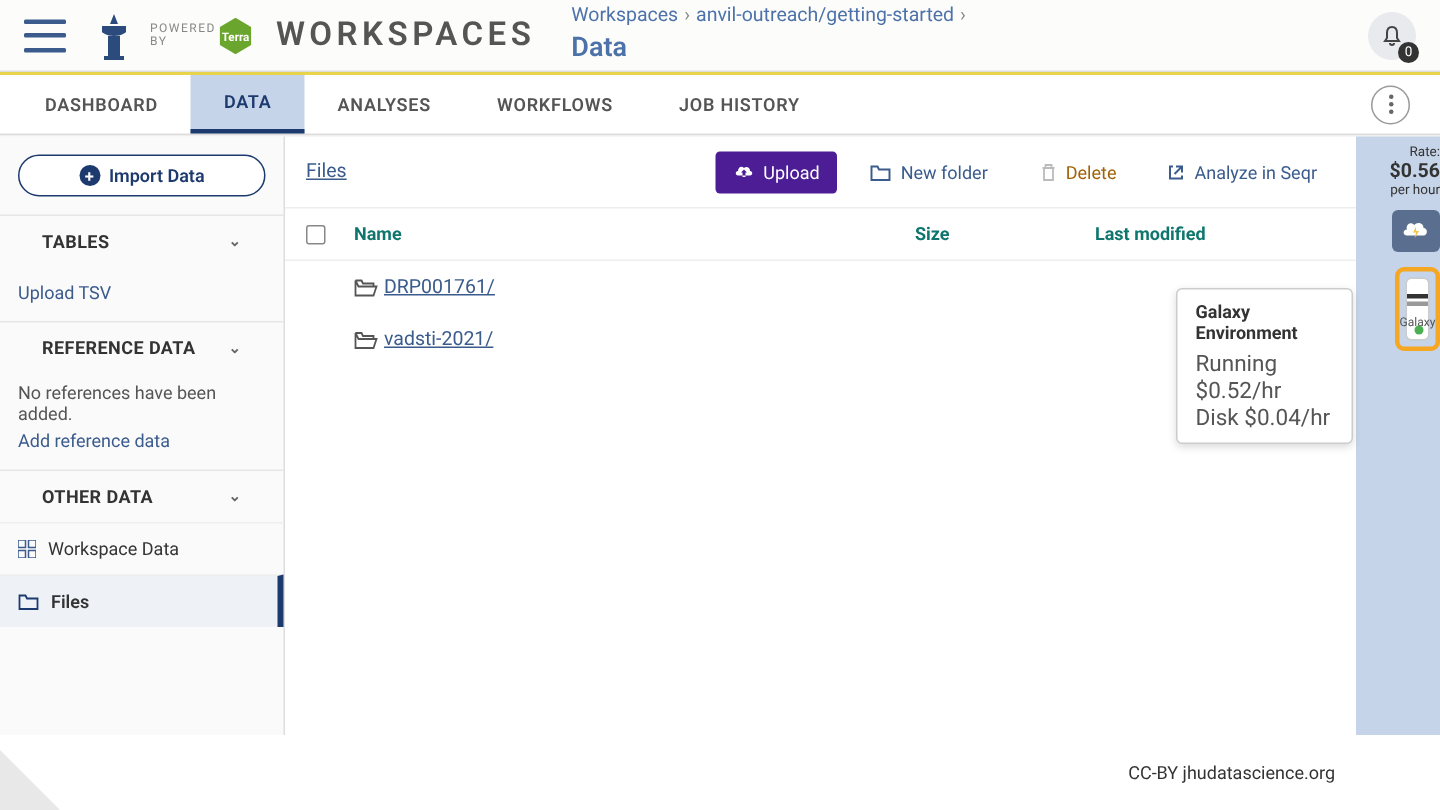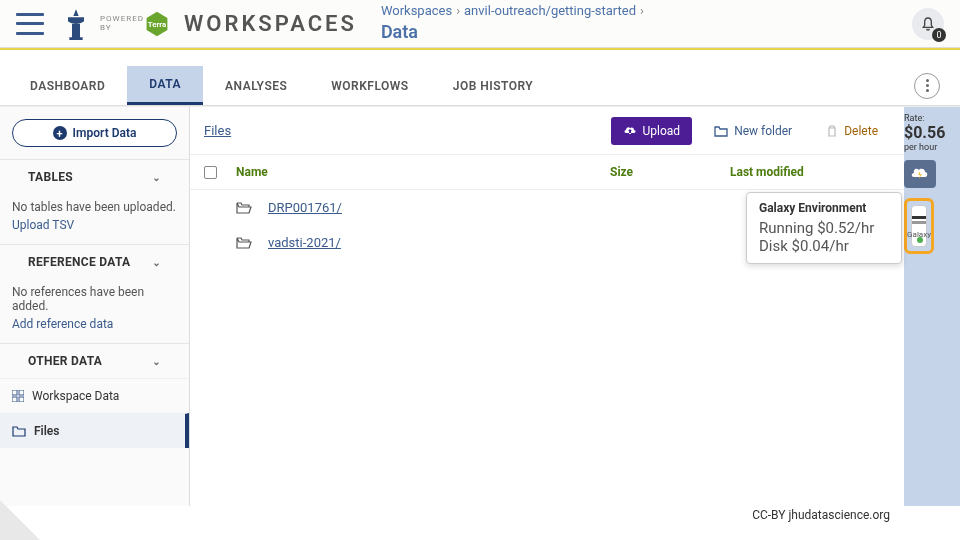--- a/index.html
+++ b/index.html
@@ -17,21 +17,21 @@
   .breadcrumb .crumb-link { color: #4d72aa; cursor: pointer; }
   .breadcrumb .sep { color: #888; margin: 0 4px; }
   .breadcrumb .current { font-size: 18px; font-weight: 600; color: #4d72aa; display: block; }
   .topbar-spacer { flex: 1; }
   .bell-wrap { position: relative; width: 32px; height: 32px; border-radius: 50%; background: #e9eaed; display: flex; align-items: center; justify-content: center; cursor: pointer; }
   .bell-wrap .badge { position: absolute; right: -2px; bottom: -2px; width: 14px; height: 14px; border-radius: 50%; background: #333; color: #fff; font-size: 9px; display: flex; align-items: center; justify-content: center; }
   
   .yellow-divider { height: 2px; background: #e8d44a; }
 
   
-  .tabs { display: flex; align-items: center; height: 40px; border-bottom: 1px solid #ddd; padding: 0 8px; margin-top: 16px; }
+  .tabs { display: flex; align-items: center; height: 40px; border-bottom: 1px solid #ddd; padding: 0 8px; }
   .tab { padding: 0 22px; height: 100%; display: flex; align-items: center; font-size: 12px; font-weight: 600; letter-spacing: 0.5px; color: #555; cursor: pointer; }
   .tab.active { background: #c5d4e8; color: #1d3a6e; border-bottom: 3px solid #1d3a6e; }
   .tabs-spacer { flex: 1; }
   .tabs-menu { width: 26px; height: 26px; border: 1.5px solid #999; border-radius: 50%; display: flex; align-items: center; justify-content: center; cursor: pointer; margin-right: 12px; }
   .vdots { display: flex; flex-direction: column; gap: 2px; }
   .vdots i { width: 3px; height: 3px; background: #666; border-radius: 50%; }
 
   
   .body { display: grid; grid-template-columns: 190px 1fr 56px; height: calc(100% - 140px); border-top: 1px solid #eee; }
 
@@ -49,37 +49,37 @@
   
   .main { display: flex; flex-direction: column; }
   .toolbar { display: flex; align-items: center; height: 48px; padding: 0 14px; gap: 10px; border-bottom: 1px solid #eee; }
   .files-link { color: #3a5b8c; font-size: 13px; text-decoration: underline; cursor: pointer; }
   .toolbar-spacer { flex: 1; }
   .btn { height: 28px; padding: 0 12px; border-radius: 3px; font-size: 12px; display: flex; align-items: center; gap: 6px; cursor: pointer; }
   .btn-primary { background: #4c1d95; color: #fff; }
   .btn-link { color: #3a5b8c; }
   .btn-disabled { color: #a16207; cursor: default; }
   
-  .file-head { display: grid; grid-template-columns: 32px 1fr 120px 160px; padding: 10px 14px; font-size: 12px; font-weight: 700; color: #4d7c0f; border-bottom: 1px solid #eee; align-items: center; }
+  .file-head { display: grid; grid-template-columns: 32px 1fr 120px 160px; padding: 10px 14px; font-size: 12px; font-weight: 700; color: #0f766e; border-bottom: 1px solid #eee; align-items: center; }
   .file-row { display: grid; grid-template-columns: 32px 1fr 120px 160px; padding: 10px 14px; font-size: 13px; align-items: center; }
-  .file-name { color: #3a5b8c; text-decoration: underline; display: flex; align-items: center; gap: 16px; cursor: pointer; }
+  .file-name { color: #3a5b8c; text-decoration: underline; display: flex; align-items: center; gap: 4px; cursor: pointer; }
   .checkbox { width: 13px; height: 13px; border: 1.5px solid #888; border-radius: 2px; cursor: pointer; }
 
   
-  .right { background: #c5d4e8; display: flex; flex-direction: column; align-items: flex-start; padding-top: 6px; font-size: 10px; color: #333; text-align: center; position: relative; }
+  .right { background: #c5d4e8; display: flex; flex-direction: column; align-items: flex-end; padding-top: 6px; font-size: 10px; color: #333; text-align: center; position: relative; }
   .rate-label { font-size: 9px; }
-  .rate-val { font-size: 16px; font-weight: 700; }
+  .rate-val { font-size: 13px; font-weight: 700; }
   .per { font-size: 9px; margin-bottom: 8px; }
   .cloud-btn { width: 32px; height: 28px; background: #5a6f8f; border-radius: 4px; display: flex; align-items: center; justify-content: center; margin-bottom: 10px; cursor: pointer; }
   .galaxy-btn-wrap { border: 3px solid #f5a623; border-radius: 6px; padding: 4px; }
   .galaxy-btn { width: 16px; height: 42px; background: #fff; border: 1px solid #ccc; border-radius: 4px; display: flex; flex-direction: column; align-items: center; justify-content: center; cursor: pointer; font-size: 8px; color: #555; gap: 2px; position: relative; }
   .galaxy-btn .dot { position: absolute; right: 3px; bottom: 3px; width: 6px; height: 6px; background: #4caf50; border-radius: 50%; }
   
   
-  .tooltip { position: absolute; right: 58px; top: 192px; background: #fff; border: 1px solid #ccc; border-radius: 4px; padding: 8px 12px; font-size: 12px; box-shadow: 0 2px 6px rgba(0,0,0,0.15); width: 156px; }
+  .tooltip { position: absolute; right: 58px; top: 192px; background: #fff; border: 1px solid #ccc; border-radius: 4px; padding: 8px 12px; font-size: 12px; box-shadow: 0 2px 6px rgba(0,0,0,0.15); width: 118px; }
   .tooltip .tt-title { font-weight: 700; margin-bottom: 4px; }
   .tooltip .tt-line { font-size: 15px; color: #555; }
 
   
   .footer { position: absolute; bottom: 18px; right: 70px; font-size: 12px; color: #333; }
   .corner-tri { position: absolute; left: 0; bottom: 0; width: 0; height: 0; border-left: 40px solid transparent; border-bottom: 40px solid #e8e8e8; transform: scaleX(-1); }
 </style>
 </head>
 <body>
 
@@ -134,21 +134,20 @@
   <div class="left">
     <div class="import-btn">
       <span class="plus">+</span>
       <span>Import Data</span>
     </div>
     <div class="section-head">
       <span>TABLES</span>
       <span class="chev">⌄</span>
     </div>
     <div class="section-body">
-      <div>No tables have been uploaded.</div>
       <div class="link-blue" style="margin-top:4px;">Upload TSV</div>
     </div>
     <div class="section-head">
       <span>REFERENCE DATA</span>
       <span class="chev">⌄</span>
     </div>
     <div class="section-body">
       <div>No references have been added.</div>
       <div class="link-blue" style="margin-top:4px;">Add reference data</div>
     </div>
@@ -187,20 +186,26 @@
         <svg width="14" height="12" viewBox="0 0 14 12">
             <path fill="none" stroke="#3a5b8c" stroke-width="1.3" d="M1 2 L5 2 L6 4 L13 4 L13 11 L1 11 Z"></path>
           </svg>
         <span>New folder</span>
       </div>
       <div class="btn btn-disabled">
         <svg width="12" height="12" viewBox="0 0 12 12">
             <path fill="none" stroke="#bbb" stroke-width="1.2" d="M2 3 L10 3 M4 3 L4 1 L8 1 L8 3 M3 3 L3 11 L9 11 L9 3"></path>
           </svg>
         <span>Delete</span>
+      </div>
+      <div class="btn btn-link">
+        <svg width="12" height="12" viewBox="0 0 12 12">
+            <path fill="none" stroke="#3a5b8c" stroke-width="1.3" d="M4 2 L2 2 L2 10 L10 10 L10 8 M6 2 L10 2 L10 6 M10 2 L5 7"></path>
+          </svg>
+        <span>Analyze in Seqr</span>
       </div>
     </div>
     <div class="file-head">
       <div>
           <div class="checkbox"></div>
         </div>
       <div>Name</div>
       <div>Size</div>
       <div>Last modified</div>
     </div>

